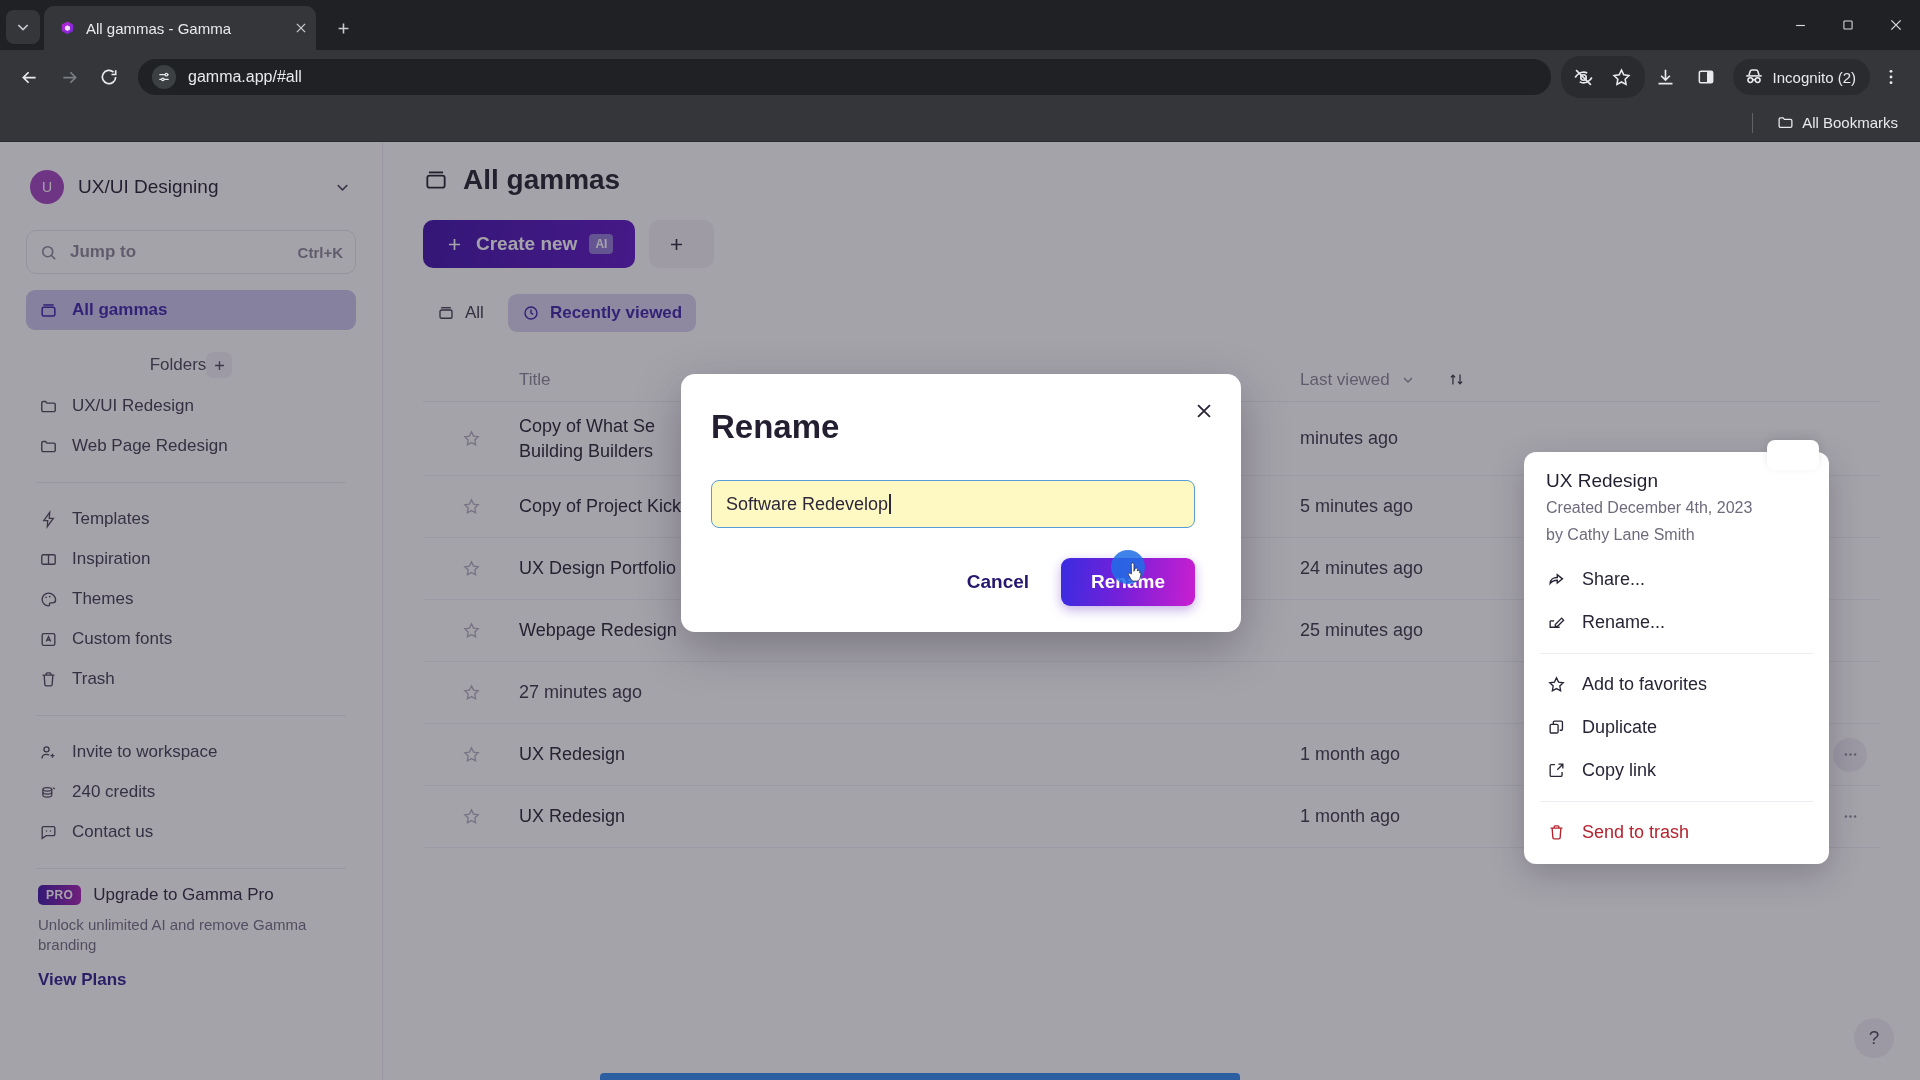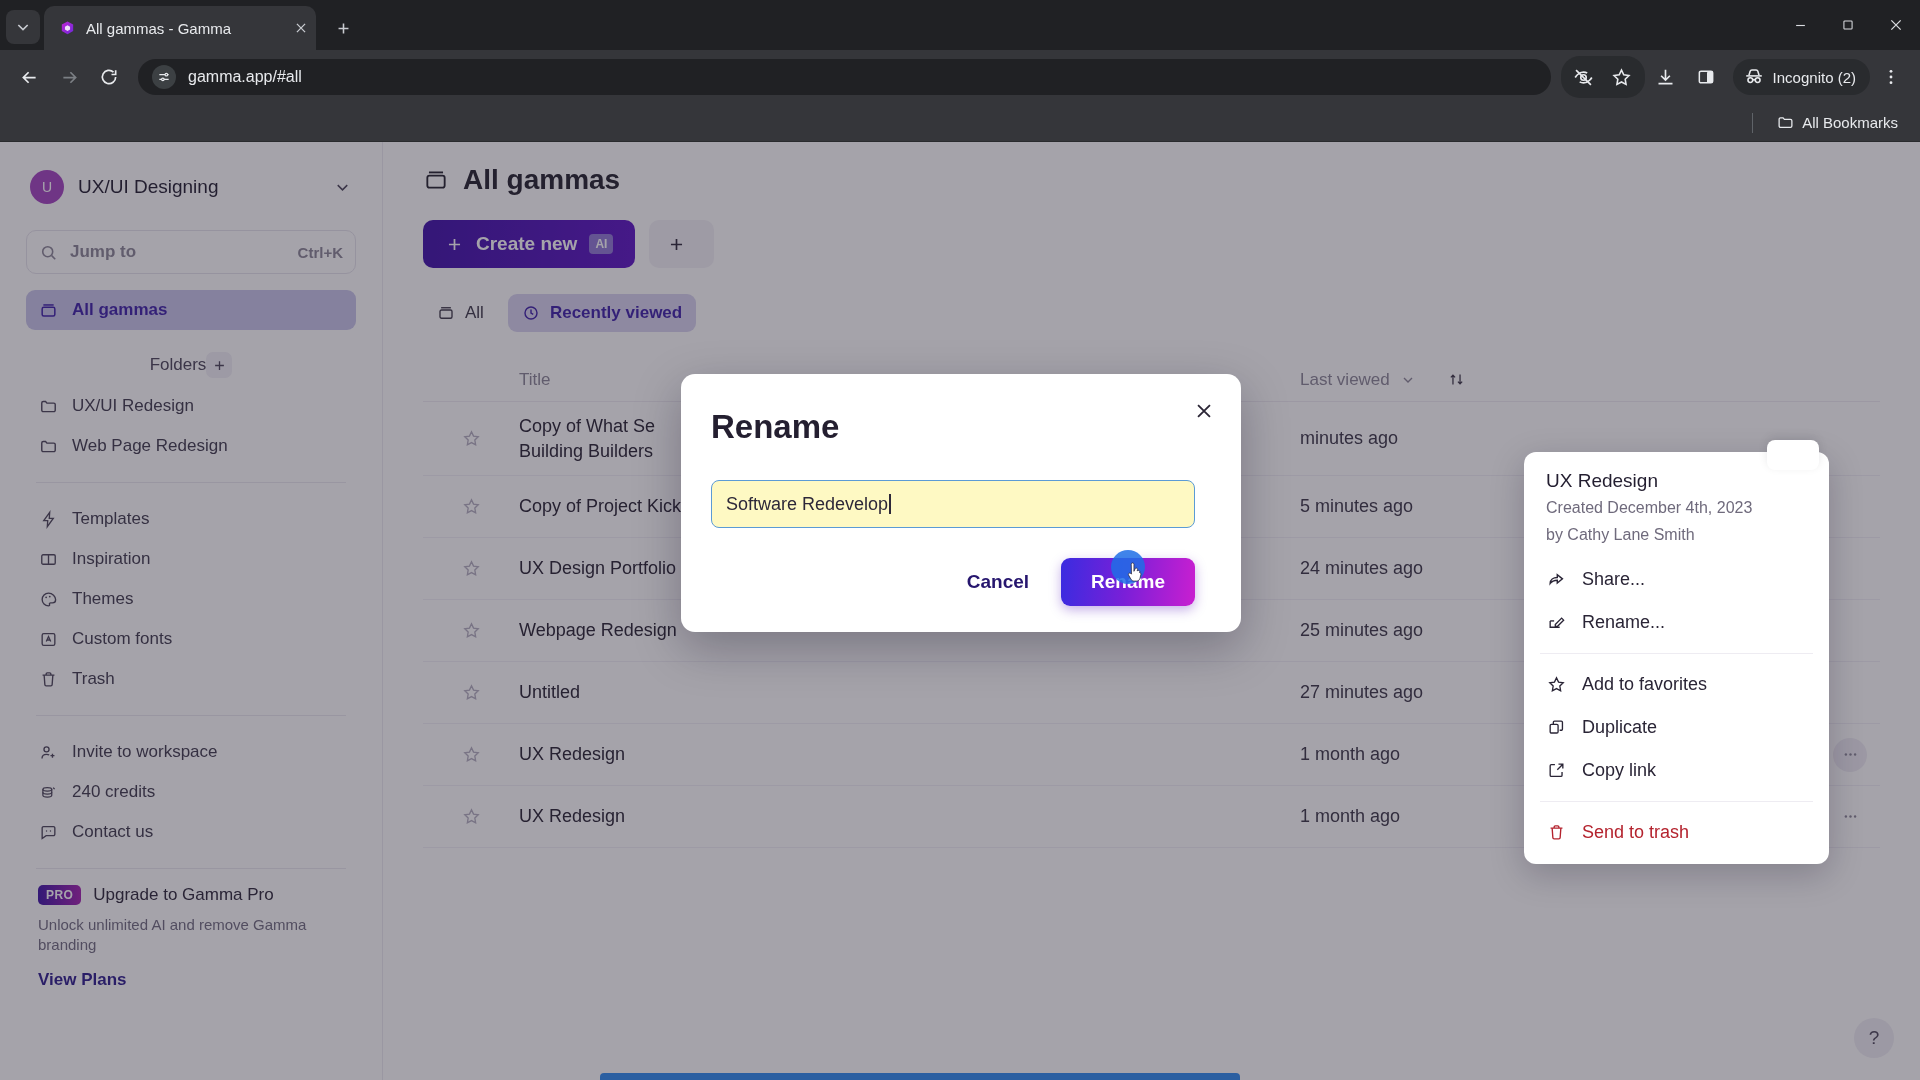--- a/index.html
+++ b/index.html
@@ -611,21 +611,20 @@
             <div class="c-owner"></div>
             <div class="c-more"></div>
           </div>
 
           <div class="trow">
             <div class="c-star">
               <svg viewBox="0 0 24 24" width="19" height="19" stroke="#b3aebf" stroke-width="1.7" fill="none">
                 <path d="M12 3.6l2.6 5.4 5.9.8-4.3 4.2 1 5.9-5.2-2.8-5.2 2.8 1-5.9L3.5 9.8l5.9-.8z"></path>
                 </svg>
               </div>
-            <div class="c-title">Untitled</div>
             <div class="c-date">27 minutes ago</div>
             <div class="c-owner"></div>
             <div class="c-more"></div>
           </div>
 
           <div class="trow">
             <div class="c-star">
               <svg viewBox="0 0 24 24" width="19" height="19" stroke="#b3aebf" stroke-width="1.7" fill="none">
                 <path d="M12 3.6l2.6 5.4 5.9.8-4.3 4.2 1 5.9-5.2-2.8-5.2 2.8 1-5.9L3.5 9.8l5.9-.8z"></path>
                 </svg>

